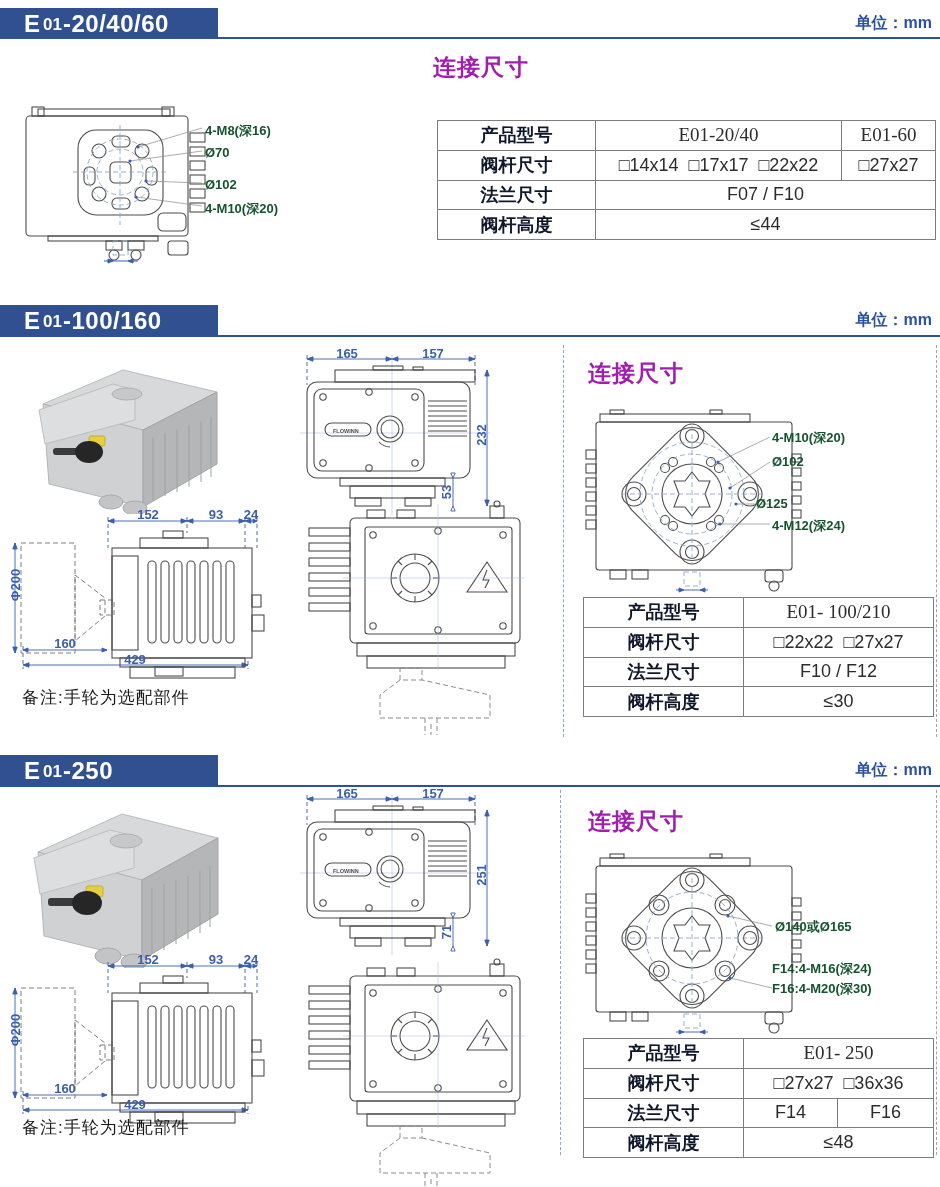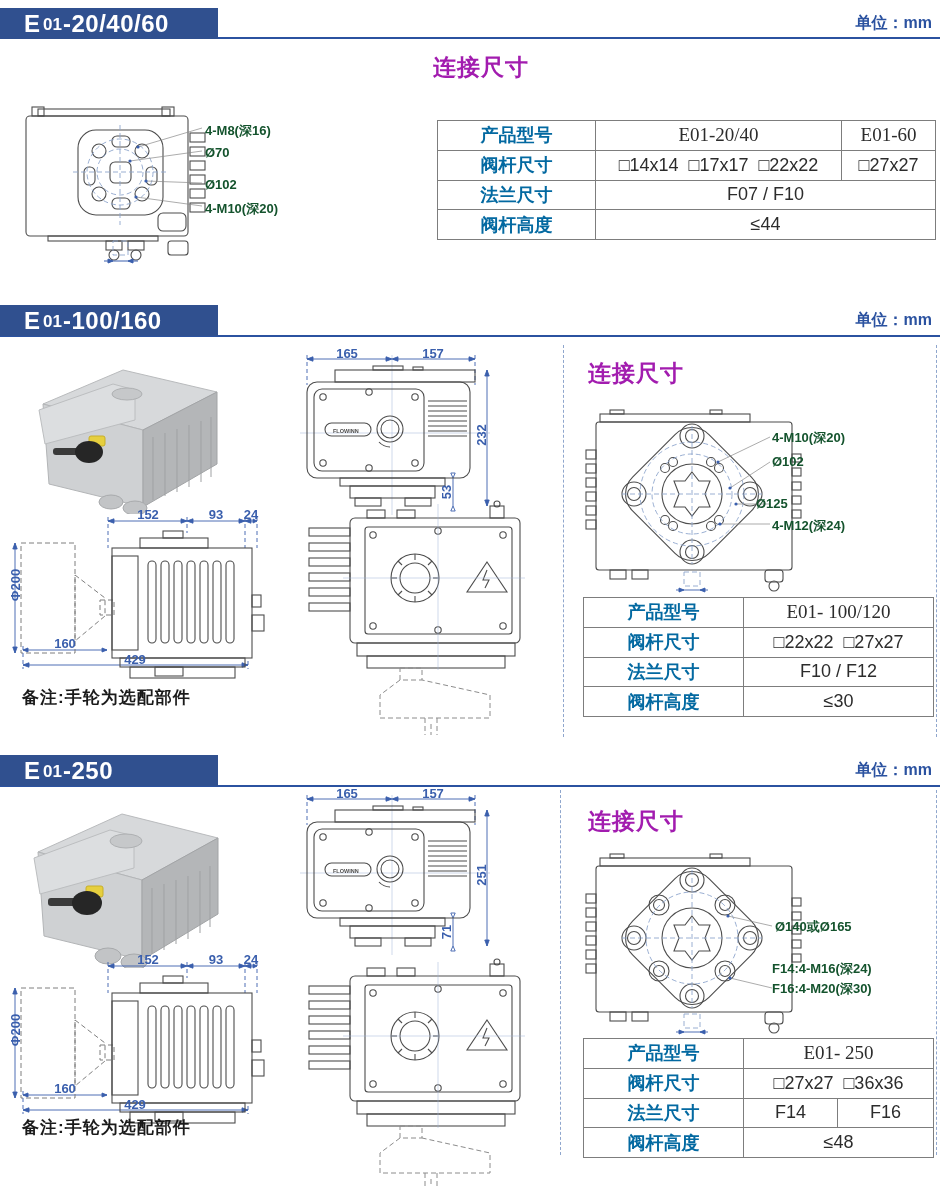--- a/index.html
+++ b/index.html
@@ -7,31 +7,31 @@
         font-family:"Liberation Sans","DejaVu Sans",sans-serif;}
   
   .bar{position:absolute;left:0;width:218px;height:31px;background:#30508f;color:#fff;
        display:flex;align-items:center;padding-left:24px;box-sizing:border-box;}
   .bar .t-e{font-size:24px;font-weight:600;letter-spacing:1px;}
   .bar .t-num{font-size:17px;font-weight:600;margin:2px 1px 0 2px;}
   .bar .t-rest{font-size:24px;font-weight:600;letter-spacing:0.5px;}
   .rule{position:absolute;left:0;width:940px;height:2px;background:#2b52a0;}
   .unit{position:absolute;right:8px;color:#2b52a0;font-size:16px;font-weight:bold;}
   .conn{position:absolute;color:#a21caf;font-size:23px;font-weight:bold;letter-spacing:1px;}
-  .note{position:absolute;color:#1a1a1a;font-size:17px;font-weight:bold;letter-spacing:1px;}
+  .note{position:absolute;color:#1a1a1a;font-size:17px;font-weight:normal;letter-spacing:1px;}
   
   .dim{position:absolute;color:#3a5fad;font-size:13px;font-weight:bold;white-space:nowrap;
        transform:translate(-50%,-50%);}
   .vdim{transform:translate(-50%,-50%) rotate(-90deg);}
   .flbl{position:absolute;color:#14532d;font-size:13px;font-weight:bold;white-space:nowrap;}
   
   table.spec{position:absolute;border-collapse:collapse;table-layout:fixed;background:#fff;}
   table.spec td{border:1.6px solid #7d7d7d;text-align:center;vertical-align:middle;
        font-size:18px;color:#2c2c2c;white-space:pre;overflow:hidden;}
-  table.spec td.lbl{font-weight:600;color:#0369a1;}
+  table.spec td.lbl{font-weight:600;color:#0f172a;}
   table.spec td.serif{font-family:"Liberation Serif","DejaVu Serif",serif;font-size:19px;}
   .wrap{position:absolute;}
   svg{display:block;}
   .sep{position:absolute;width:0;border-left:1.5px dashed #8fa6cd;}
 </style>
 </head>
 <body>
 
 <div class="page">
 
@@ -399,21 +399,21 @@
   </div>
 
   <table class="spec" style="left:583px;top:597px;width:350px;height:120px">
     <colgroup>
         <col style="width:160px">
         <col style="width:190px">
       </colgroup>
     <tbody>
         <tr>
       <td class="lbl">产品型号</td>
-      <td class="serif">E01- 100/120</td>
+      <td class="serif">E01- 100/210</td>
     </tr>
     <tr>
       <td class="lbl">阀杆尺寸</td>
       <td>□22x22  □27x27</td>
     </tr>
     <tr>
       <td class="lbl">法兰尺寸</td>
       <td>F10 / F12</td>
     </tr>
     <tr>

